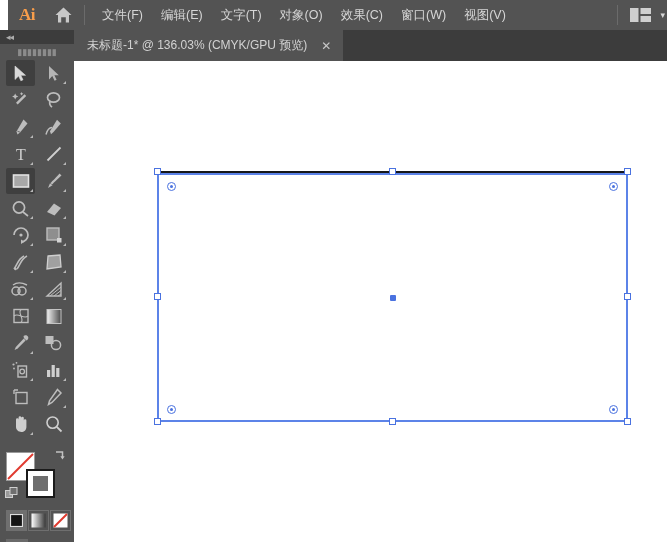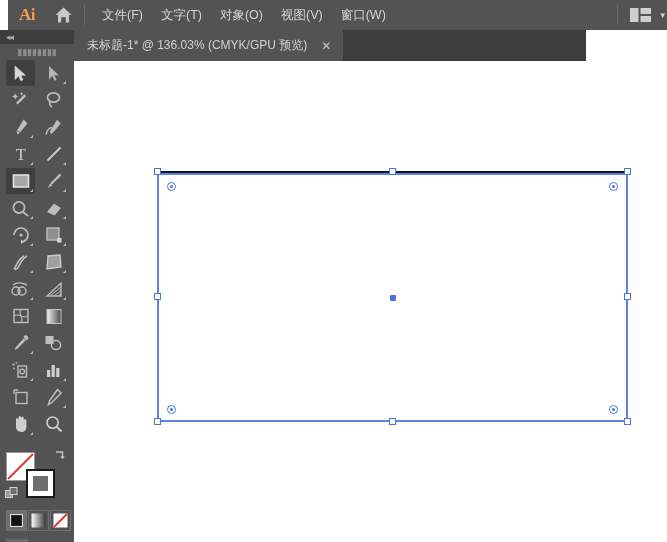--- a/index.html
+++ b/index.html
@@ -78,21 +78,21 @@
   .ws-chev {
     margin-left: 9px;
     color: #d6d6d6;
     font-size: 9px;
   }
 
   
   .tabbar {
     position: absolute;
     left: 0; top: 30px;
-    width: 586px; height: 31px;
+    width: 667px; height: 31px;
     background: #3c3c3c;
   }
   .doc-tab {
     position: absolute;
     left: 74px; top: 0;
     height: 31px;
     background: #535353;
     display: flex;
     align-items: center;
     padding: 0 12px 0 13px;
@@ -315,24 +315,26 @@
   <div class="menubar">
     <div class="ai-logo">Ai</div>
     <div class="home-btn">
       <svg width="19" height="18" viewBox="0 0 19 18">
         <path d="M9.5 1.5 L17.5 9 L15 9 L15 16.5 L11.8 16.5 L11.8 11.3 L7.2 11.3 L7.2 16.5 L4 16.5 L4 9 L1.5 9 Z" fill="#c9c9c9"></path>
       </svg>
     </div>
     <div class="menu-sep"></div>
     <div class="menu-items">
       <div class="menu-item">文件(F)</div>
+      <div class="menu-item">编辑(E)</div>
       <div class="menu-item">文字(T)</div>
       <div class="menu-item">对象(O)</div>
+      <div class="menu-item">效果(C)</div>
+      <div class="menu-item">窗口(W)</div>
       <div class="menu-item">视图(V)</div>
-      <div class="menu-item">窗口(W)</div>
     </div>
     <div class="menubar-right">
       <div class="ws-sep"></div>
       <div class="ws-icon">
         <svg width="21" height="14" viewBox="0 0 21 14">
           <rect x="0" y="0" width="8.5" height="14" fill="#cfcfcf"></rect>
           <rect x="10.5" y="0" width="10.5" height="6" fill="#cfcfcf"></rect>
           <rect x="10.5" y="8" width="10.5" height="6" fill="#cfcfcf"></rect>
         </svg>
       </div>

